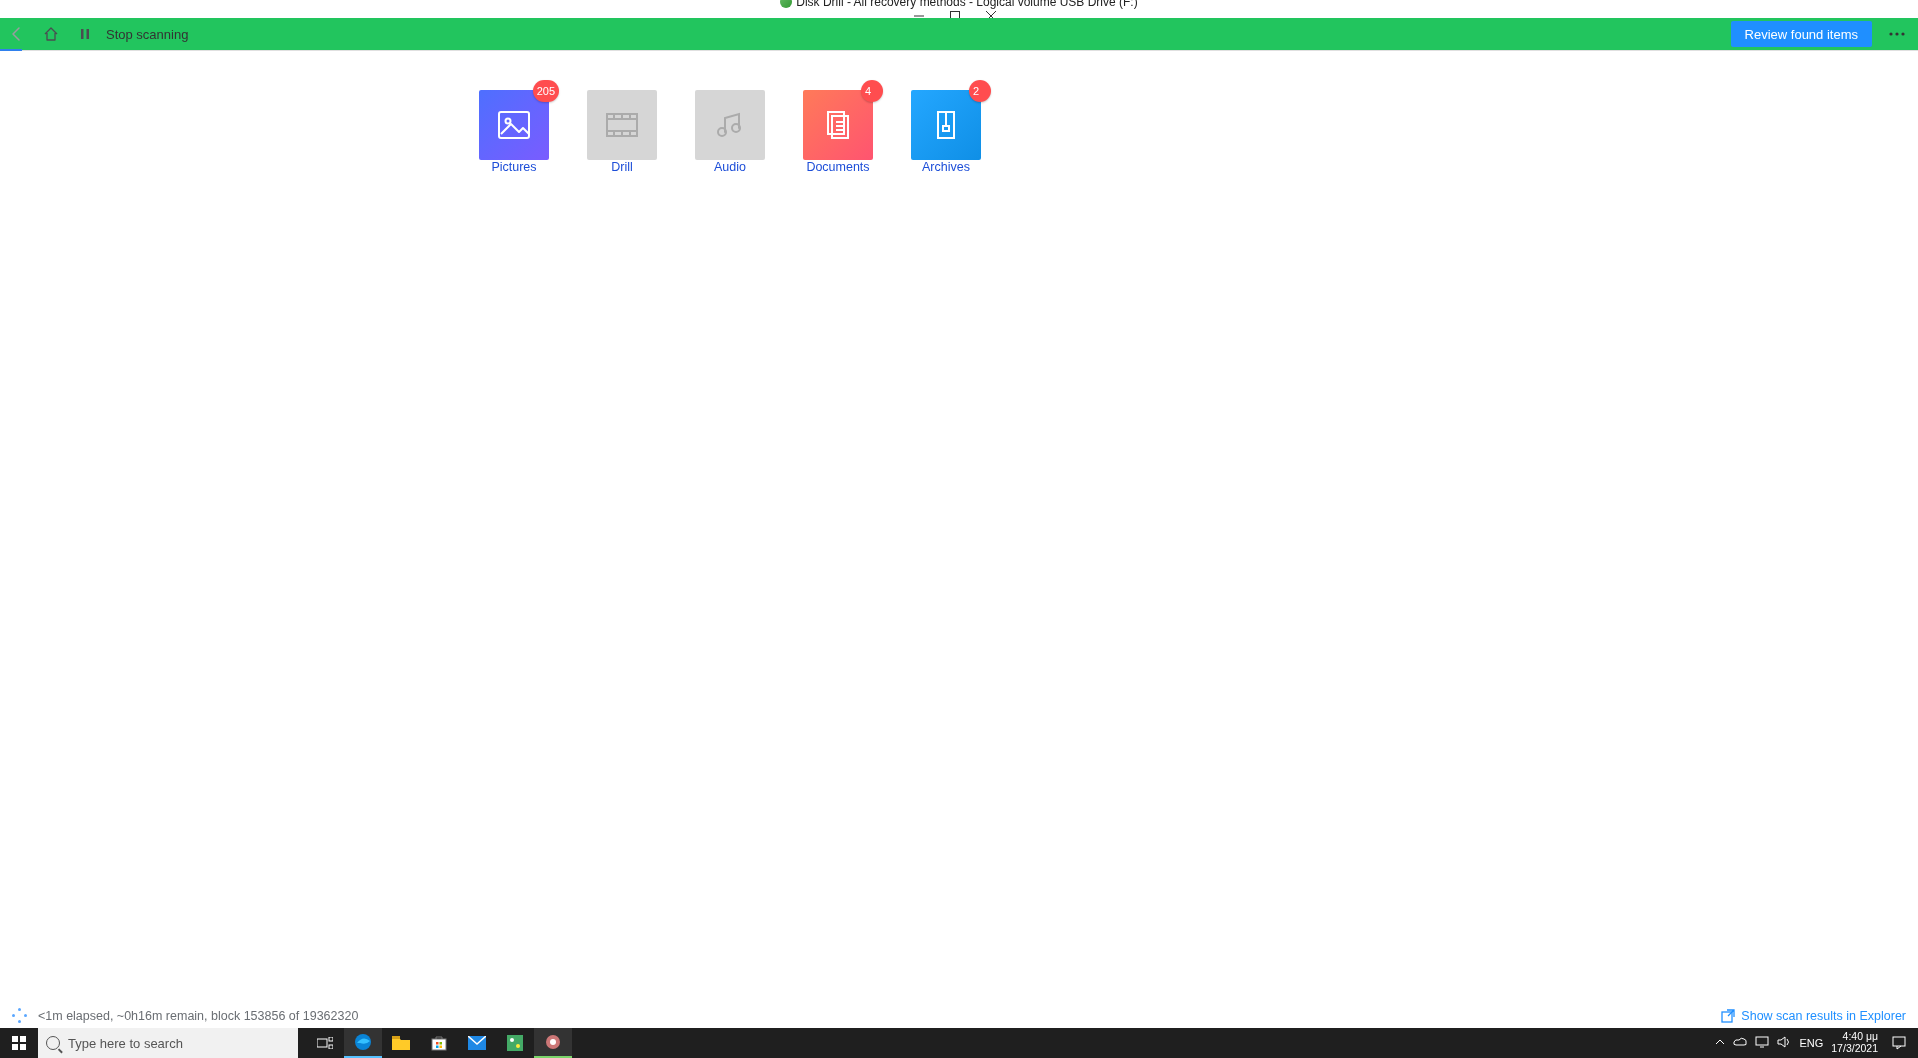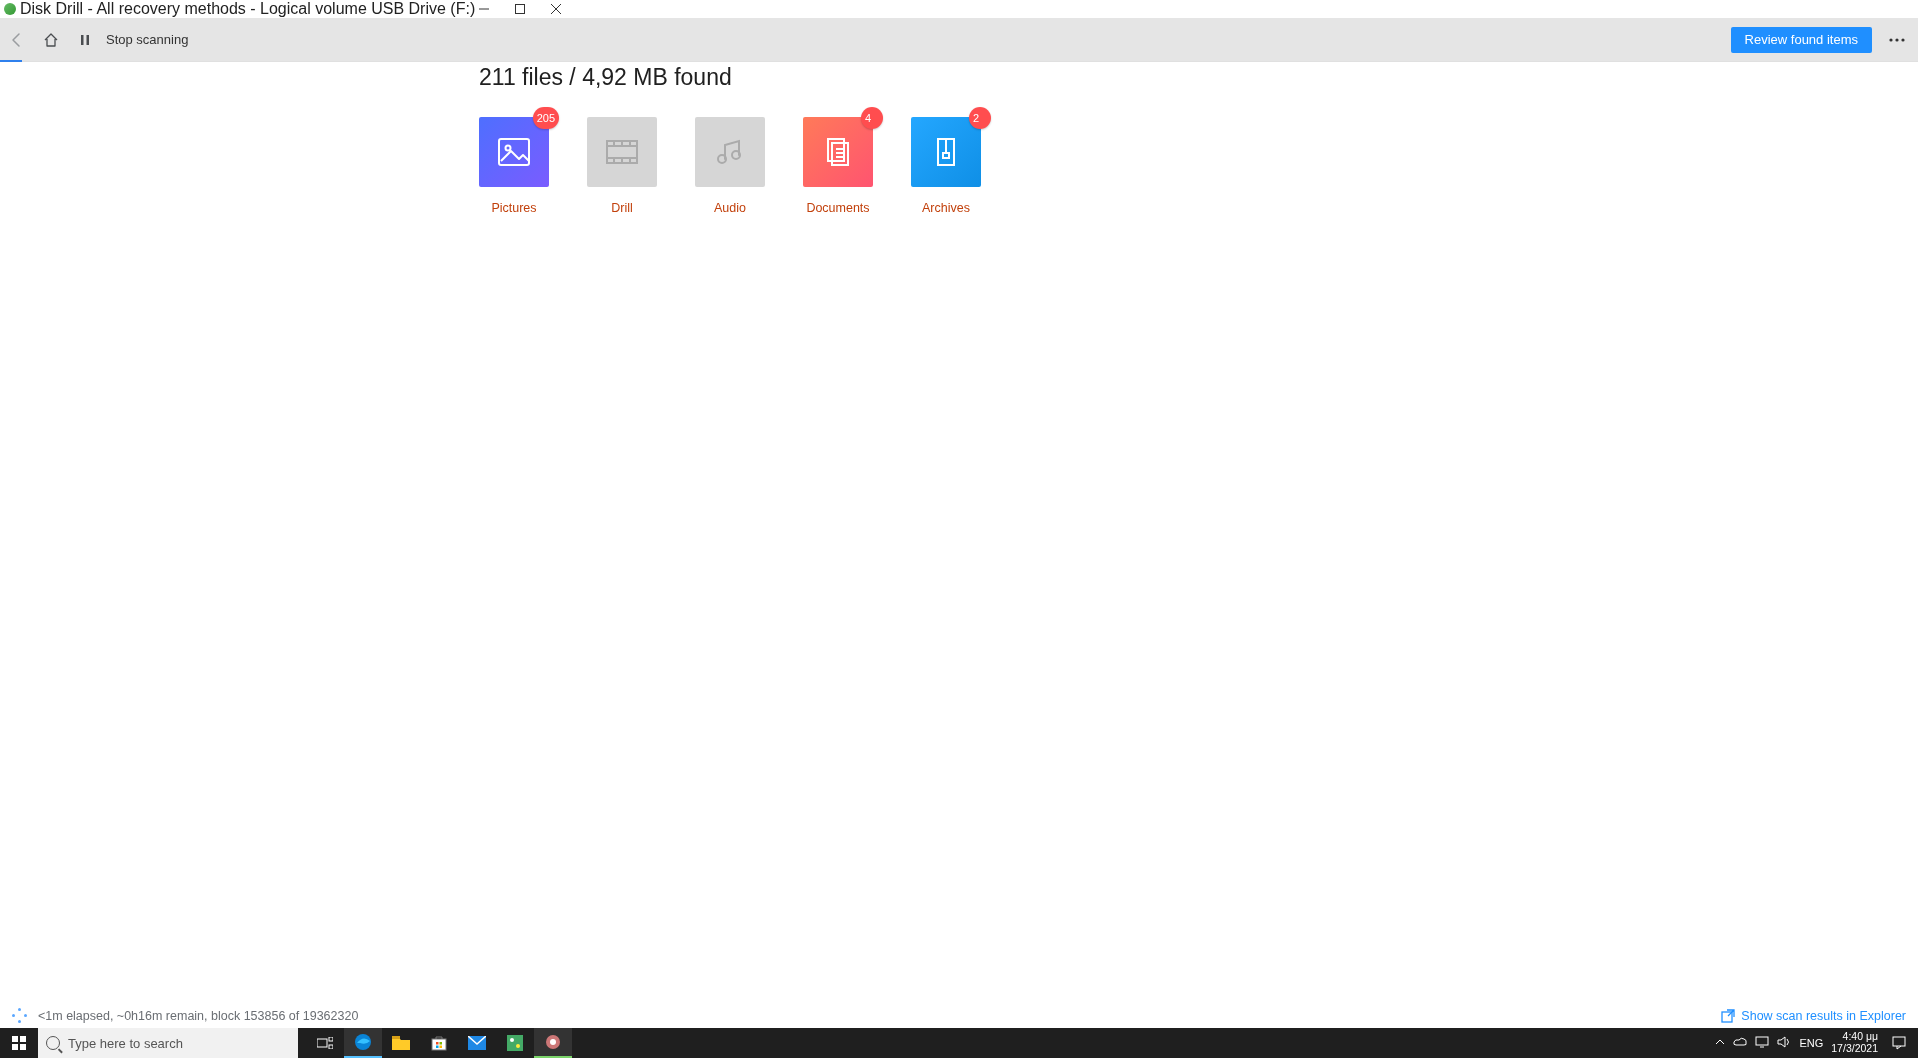--- a/index.html
+++ b/index.html
@@ -1,33 +1,33 @@
 <!DOCTYPE html>
 <html><head>
 <meta charset="utf-8">
 <style>
   * { box-sizing: border-box; margin: 0; padding: 0; font-family: "Segoe UI", Tahoma, sans-serif; }
   html, body { width: 1918px; height: 1058px; overflow: hidden; background: #fff; }
 
   
   .titlebar {
     height: 18px; width: 100%;
-    display: flex; align-items: center; justify-content: flex-start;
+    display: flex; align-items: center; justify-content: center;
     padding: 0 4px; background: #fff;
-    font-size: 16px; color: #222;
+    font-size: 12px; color: #222; flex-direction: column;
   }
   .titlebar-left { display: flex; align-items: center; gap: 4px; }
   .app-icon { width: 12px; height: 12px; border-radius: 6px; background: linear-gradient(135deg,#6b6,#393); display:inline-block; }
   .win-controls { display: flex; align-items: center; gap: 18px; padding-right: 8px; }
   .win-controls span { display:inline-flex; width:18px; height:14px; align-items:center; justify-content:center; }
 
   
   .toolbar {
-    height: 44px; width: 100%;
-    background: #e5e5e5;
+    height: 33px; width: 100%;
+    background: #22c55e;
     display: flex; align-items: center;
     position: relative;
     border-bottom: 1px solid #e0e0e0;
     justify-content: flex-end;
   }
   .progress-stripe { position:absolute; left:0; bottom:-1px; height:2px; width:22px; background:#2f80ed; }
   .tb-btn { width:34px; height:33px; display:flex; align-items:center; justify-content:center; }
   .tb-btn svg { display:block; }
   .stop-label { font-size: 13px; color:#333; margin-left:4px; }
   .tb-spacer { flex: 1; }
@@ -39,21 +39,21 @@
   .more-btn { width:30px; height:33px; display:flex; align-items:center; justify-content:center; margin-right:6px; }
 
   
   .content { position:absolute; left:479px; top:64px; right:0; }
   .breadcrumb { font-size:13px; color:#6a6e73; margin-bottom:2px; }
   .summary { font-size: 23px; color:#202020; font-weight:400; }
 
   .tiles { display:flex; gap:38px; margin-top:26px; }
   .tile { width:70px; display:flex; flex-direction:column; align-items:center; position:relative; }
   .tile-box { width:70px; height:70px; border-radius:2px; display:flex; align-items:center; justify-content:center; position:relative; }
-  .tile-label { margin-top:14px; font-size:12.5px; color:#c2410c; text-align:center; white-space:nowrap; }
+  .tile-label { font-size:12.5px; color:#1d4ed8; text-align:center; white-space:nowrap; }
   .badge {
     position:absolute; top:-10px; right:-10px;
     min-width:22px; height:22px; padding:0 4px;
     border-radius:11px; background:#ff4d4f; color:#fff;
     font-size:11px; display:flex; align-items:center; 
     box-shadow:0 1px 2px rgba(0,0,0,.2);
   }
 
   .tile-pictures  .tile-box { background: linear-gradient(135deg,#4e6fff,#7a5cff); }
   .tile-video     .tile-box { background: #d6d6d6; }
@@ -156,21 +156,20 @@
   <div class="more-btn">
     <svg width="16" height="4" viewBox="0 0 16 4">
         <circle cx="2" cy="2" r="1.6" fill="#333"></circle>
         <circle cx="8" cy="2" r="1.6" fill="#333"></circle>
         <circle cx="14" cy="2" r="1.6" fill="#333"></circle>
       </svg>
   </div>
 </div>
 
 <div class="content">
-  <div class="summary">211 files / 4,92 MB found</div>
 
   <div class="tiles">
 
     <div class="tile tile-pictures">
       <div class="tile-box">
         <svg width="34" height="34" viewBox="0 0 34 34">
             <rect x="2" y="4" width="30" height="26" rx="2" fill="none" stroke="#fff" stroke-width="2"></rect>
             <circle cx="11" cy="13" r="2.5" fill="none" stroke="#fff" stroke-width="2"></circle>
             <path d="M4 26 L14 16 L22 24 L26 20 L32 26" fill="none" stroke="#fff" stroke-width="2" stroke-linejoin="round"></path>
           </svg>

